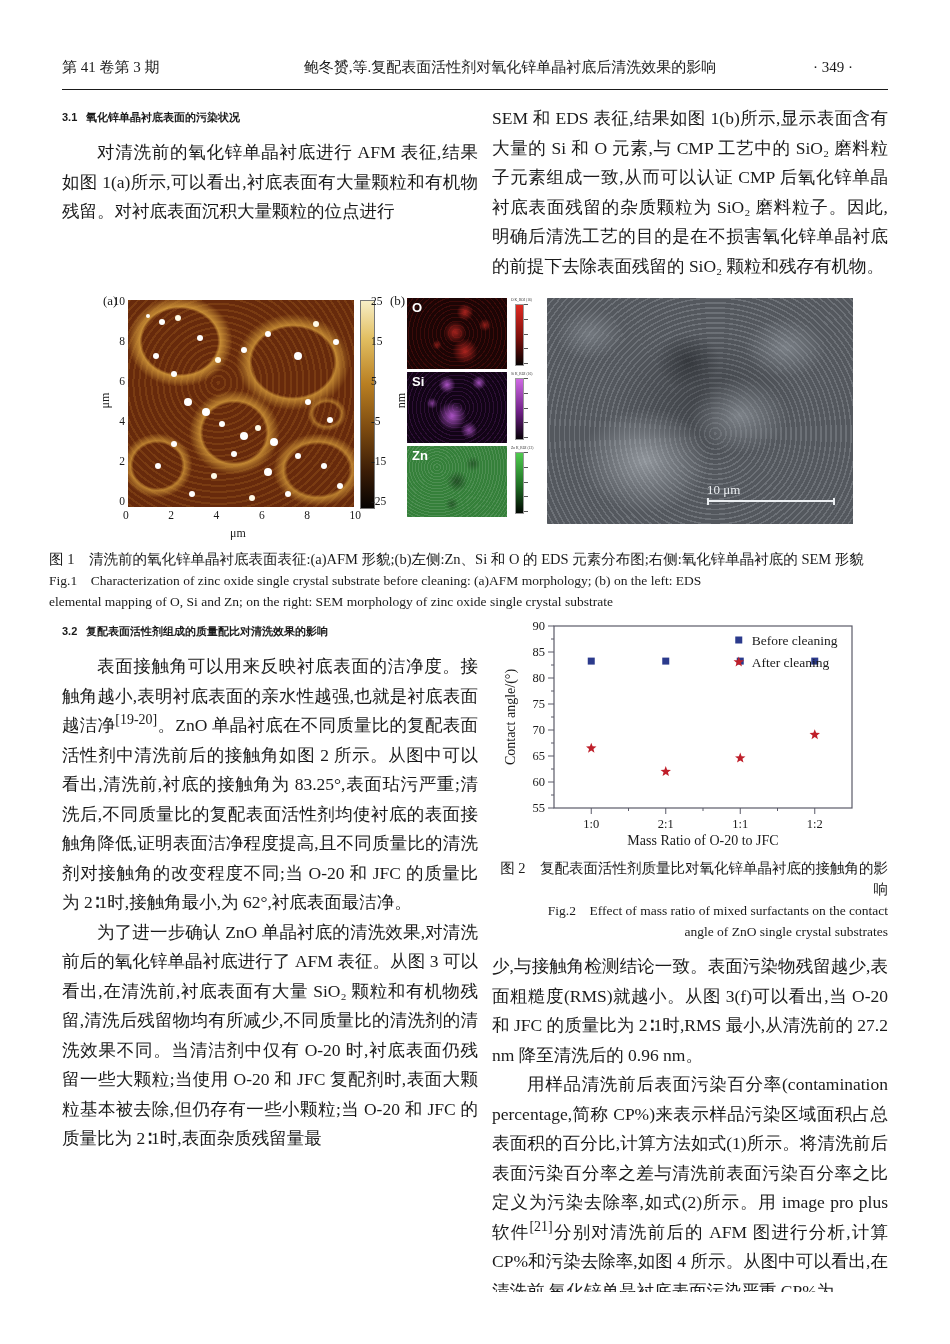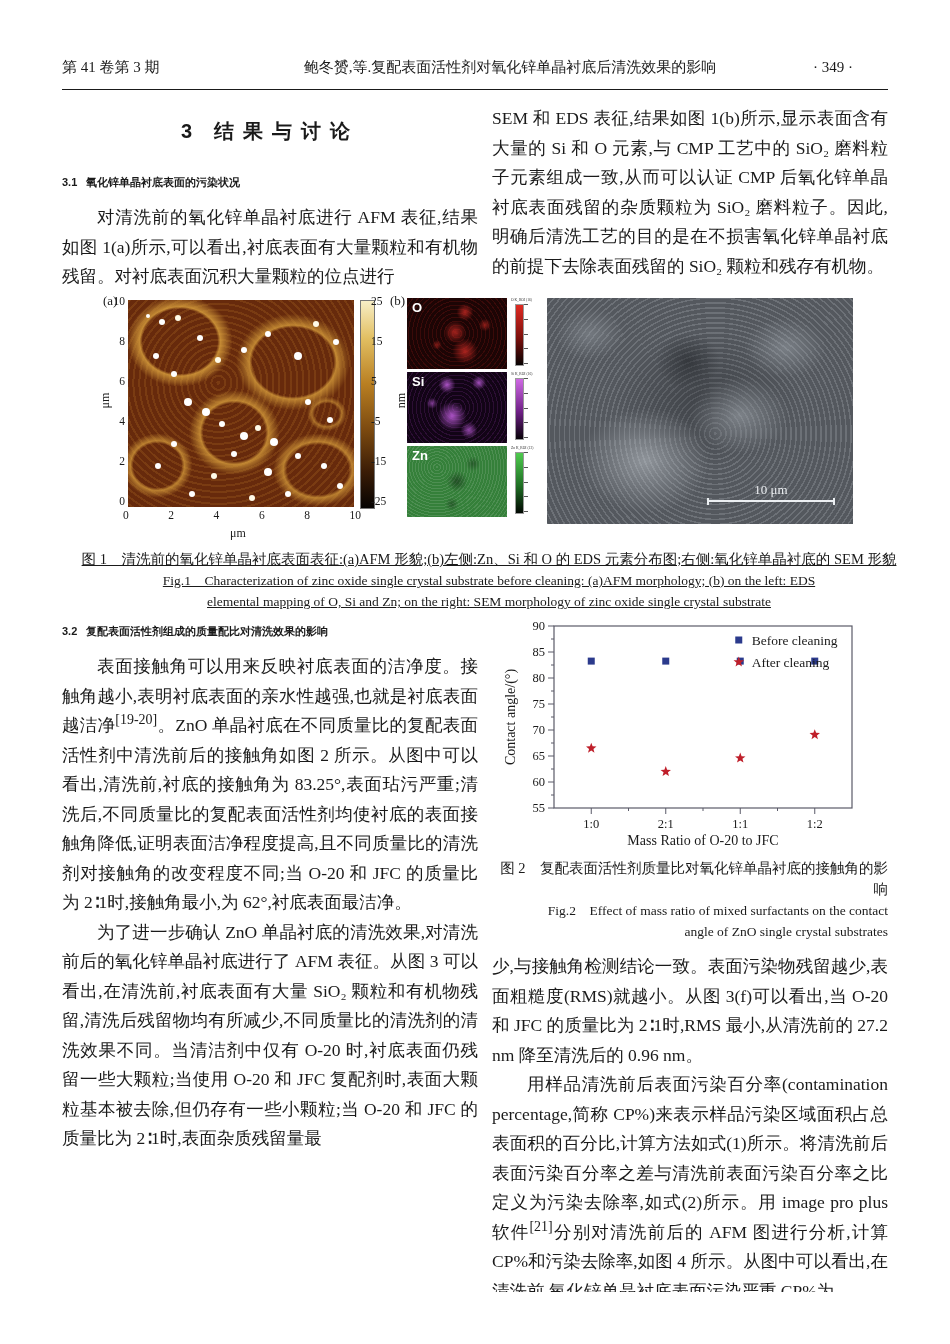--- a/index.html
+++ b/index.html
@@ -93,50 +93,47 @@
   .edsBarTicks i{display:block;width:4px;border-top:1px solid #555;height:0;}
   .sem{position:absolute;left:452px;top:5px;width:306px;height:226px;background:#54585e;
        background-image:
         radial-gradient(ellipse 100px 80px at 32% 72%, rgba(190,196,202,.55), transparent 65%),
         radial-gradient(ellipse 80px 62px at 63% 52%, rgba(176,183,190,.5), transparent 62%),
         radial-gradient(ellipse 66px 48px at 78% 22%, rgba(166,173,180,.45), transparent 62%),
         radial-gradient(ellipse 55px 42px at 14% 16%, rgba(158,165,172,.42), transparent 62%),
         radial-gradient(ellipse 46px 40px at 46% 28%, rgba(30,33,37,.5), transparent 70%),
         radial-gradient(ellipse 130px 95px at 52% 45%, rgba(26,28,32,.35), transparent 72%),
         repeating-radial-gradient(circle at 55% 60%, rgba(220,226,232,.18) 0 1.5px, transparent 1.5px 5px);}
-  .semBar{position:absolute;right:18px;bottom:22px;width:128px;text-align:center;color:#eceff2;}
+  .semBar{position:absolute;right:18px;bottom:22px;width:128px;text-align:left;color:#eceff2;}
   .semBar .txt{font-size:13px;margin-bottom:2px;}
   .semBar .line{height:0;border-top:2px solid #eceff2;position:relative;}
   .semBar .line:before,.semBar .line:after{content:"";position:absolute;top:-4px;width:2px;height:7px;background:#eceff2;}
   .semBar .line:before{left:0;} .semBar .line:after{right:0;}
   
-  .cap1{position:absolute;left:76px;top:549px;width:826px;text-align:center;text-decoration:underline;}
+  .cap1{position:absolute;left:49px;top:549px;width:826px;}
   .cap-cn{font-size:14.5px;line-height:21px;}
   .cap-en{font-size:13.5px;line-height:21px;}
   .cap2{width:396px;text-align:right;margin:4px 0 10px 0;}
   .chartWrap{width:380px;margin-left:8px;}
   
   [data-interactable]{cursor:default;}
 </style>
 </head>
 <body>
 
 <div class="page" data-interactable="false">
 
   <div class="hdr" data-interactable="false">
     <span class="l" data-interactable="false">第 41 卷第 3 期</span>
     <span class="c" data-interactable="false">鲍冬赟,等.复配表面活性剂对氧化锌单晶衬底后清洗效果的影响</span>
     <span class="r" data-interactable="false">· 349 ·</span>
   </div>
   <div class="hrule" data-interactable="false"></div>
 
   <div class="colLT" data-interactable="false">
-    <div class="secTitle" data-interactable="false">
-      <span class="num" data-interactable="false">3</span><span class="t" data-interactable="false">结果与讨论</span>
-    </div>
     <div class="subHead" data-interactable="false">
       <span class="num" data-interactable="false">3.1</span><span data-interactable="false">氧化锌单晶衬底表面的污染状况</span>
     </div>
     <p class="body indent" data-interactable="false">对清洗前的氧化锌单晶衬底进行 AFM 表征,结果如图 1(a)所示,可以看出,衬底表面有大量颗粒和有机物残留。对衬底表面沉积大量颗粒的位点进行</p>
   </div>
 
   <div class="colRT" data-interactable="false">
     <p class="body" data-interactable="false">SEM 和 EDS 表征,结果如图 1(b)所示,显示表面含有大量的 Si 和 O 元素,与 CMP 工艺中的 SiO₂ 磨料粒子元素组成一致,从而可以认证 CMP 后氧化锌单晶衬底表面残留的杂质颗粒为 SiO₂ 磨料粒子。因此,明确后清洗工艺的目的是在不损害氧化锌单晶衬底的前提下去除表面残留的 SiO₂ 颗粒和残存有机物。</p>
   </div>
 

